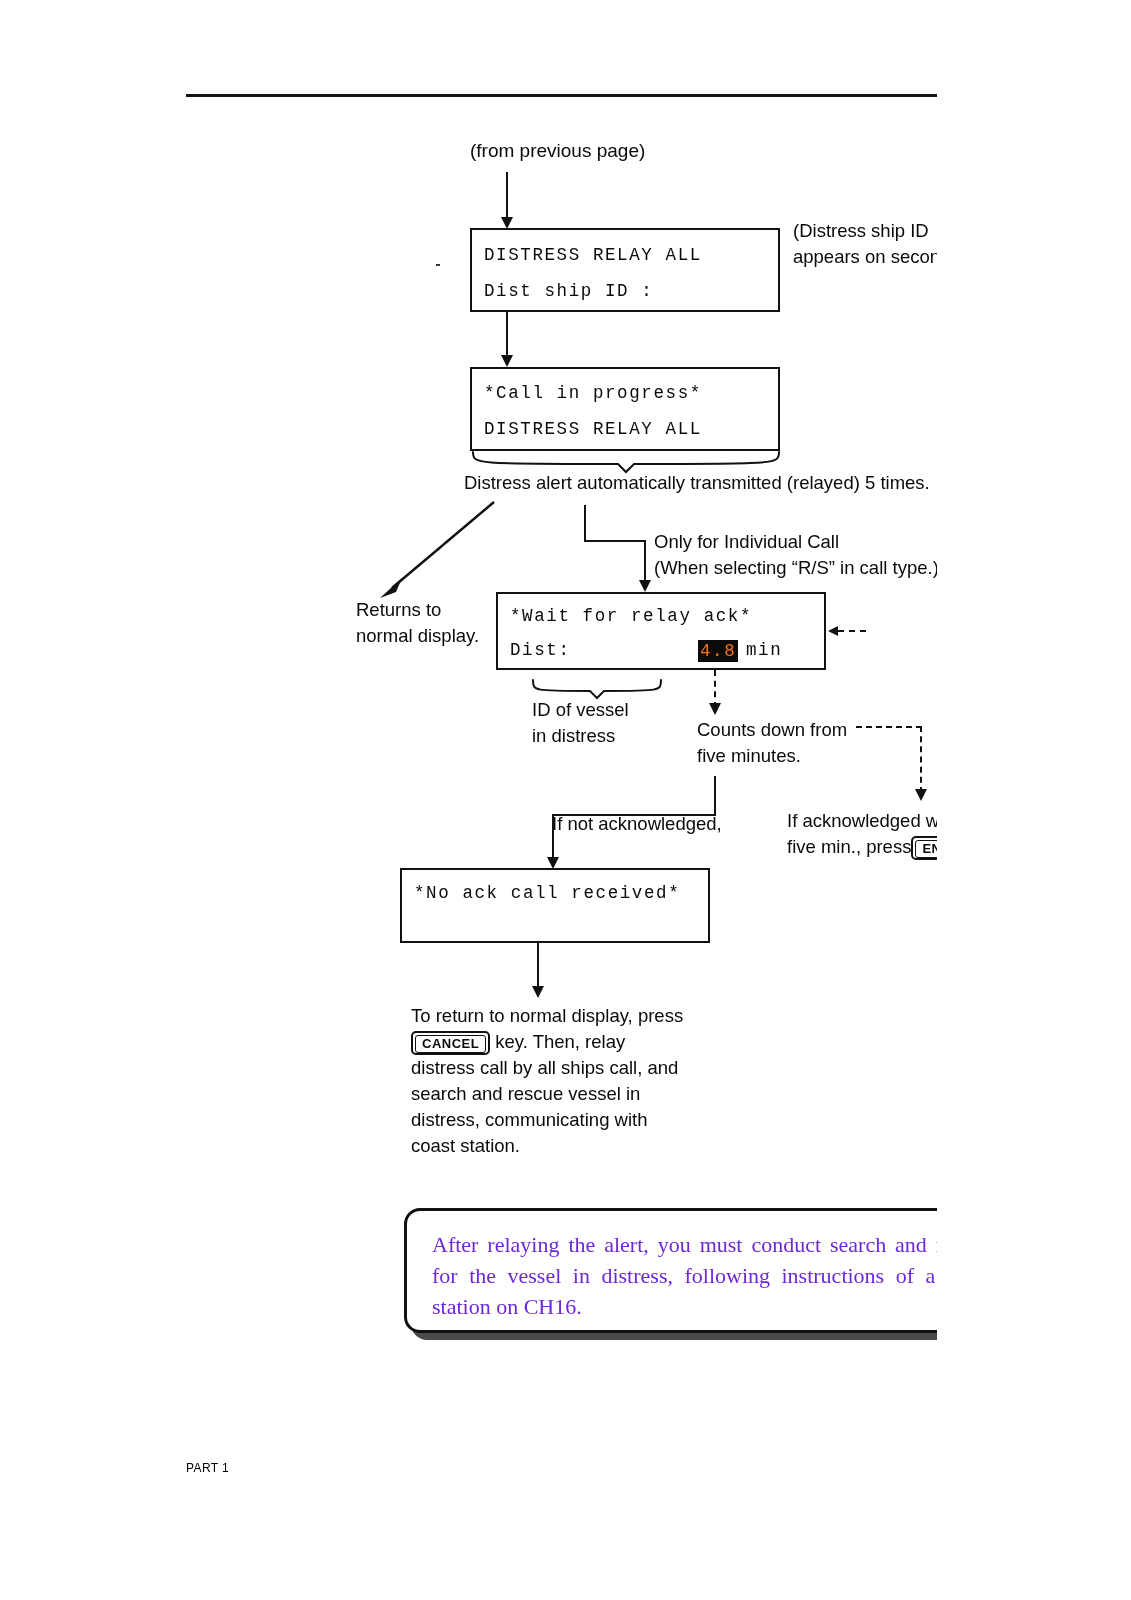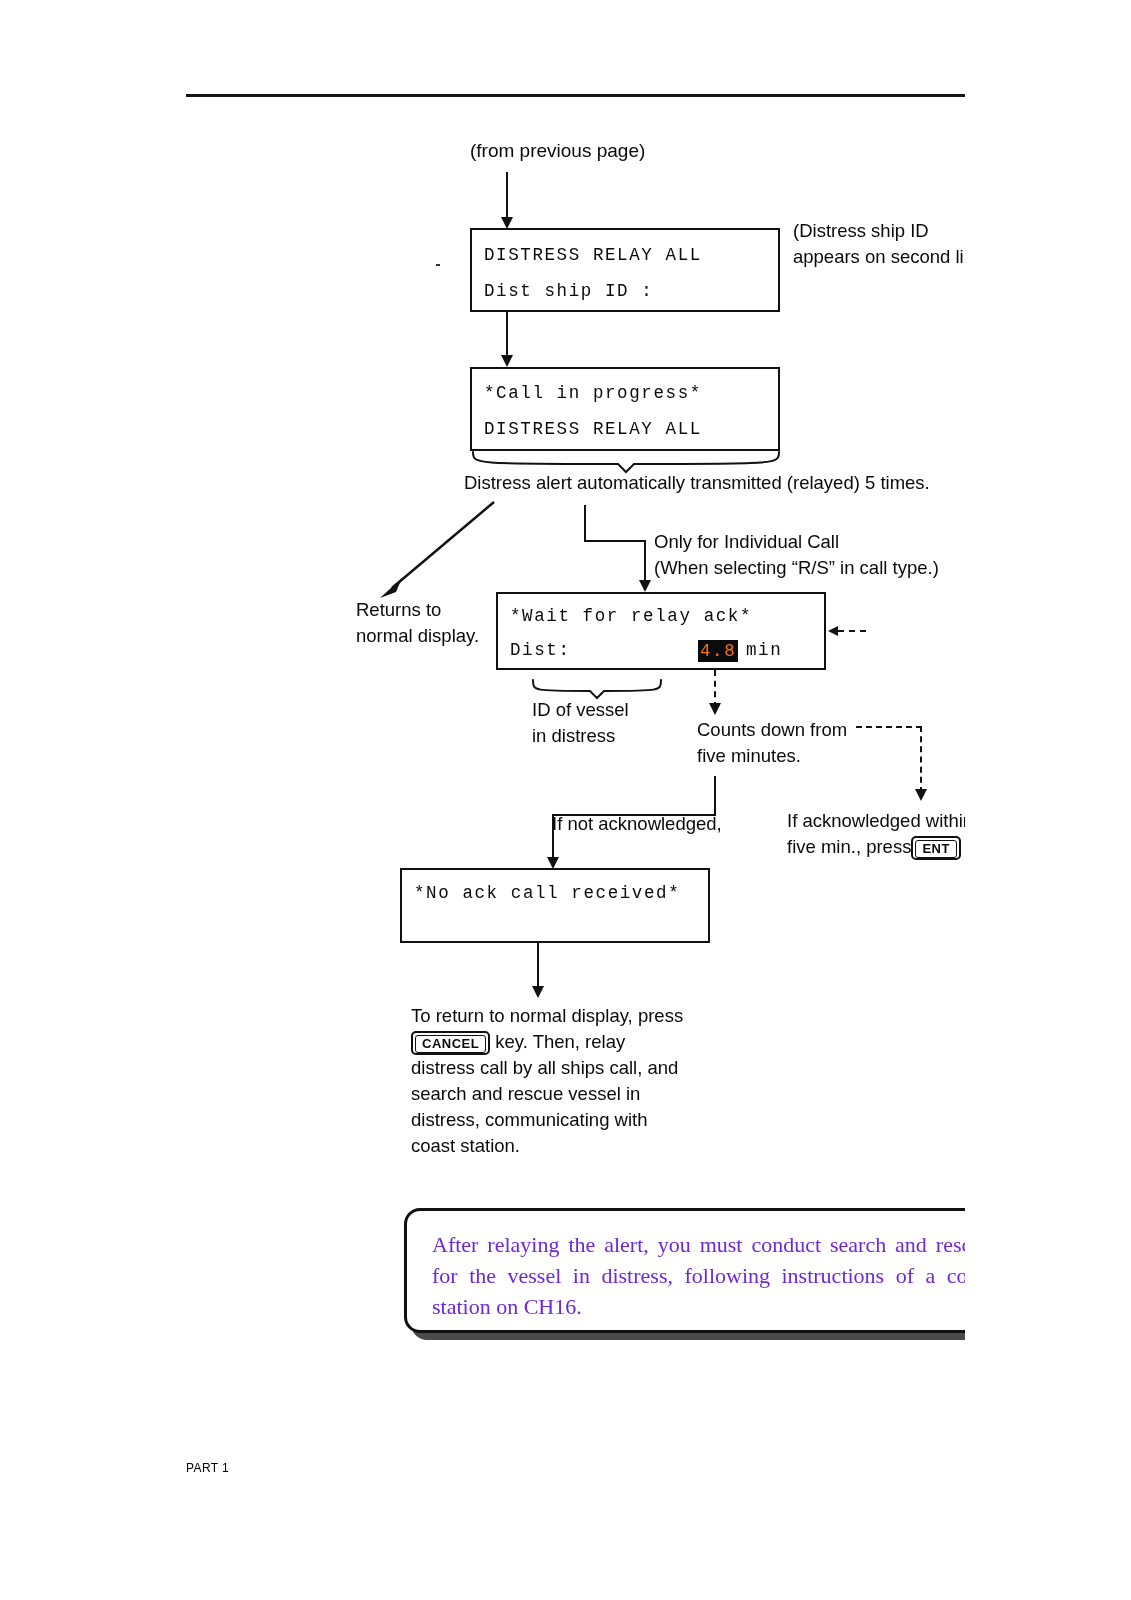--- a/index.html
+++ b/index.html
@@ -8,21 +8,20 @@
     background: #ffffff;
   }
   .page {
     position: relative;
     width: 937px;
     height: 1600px;
     background: #ffffff;
     font-family: "Liberation Sans", sans-serif;
     color: #000000;
     overflow: hidden;
-    padding-left: 28px;
   }
 
   
   .abs { position: absolute; }
 
   .hrule {
     position: absolute;
     background: #141414;
   }
 

